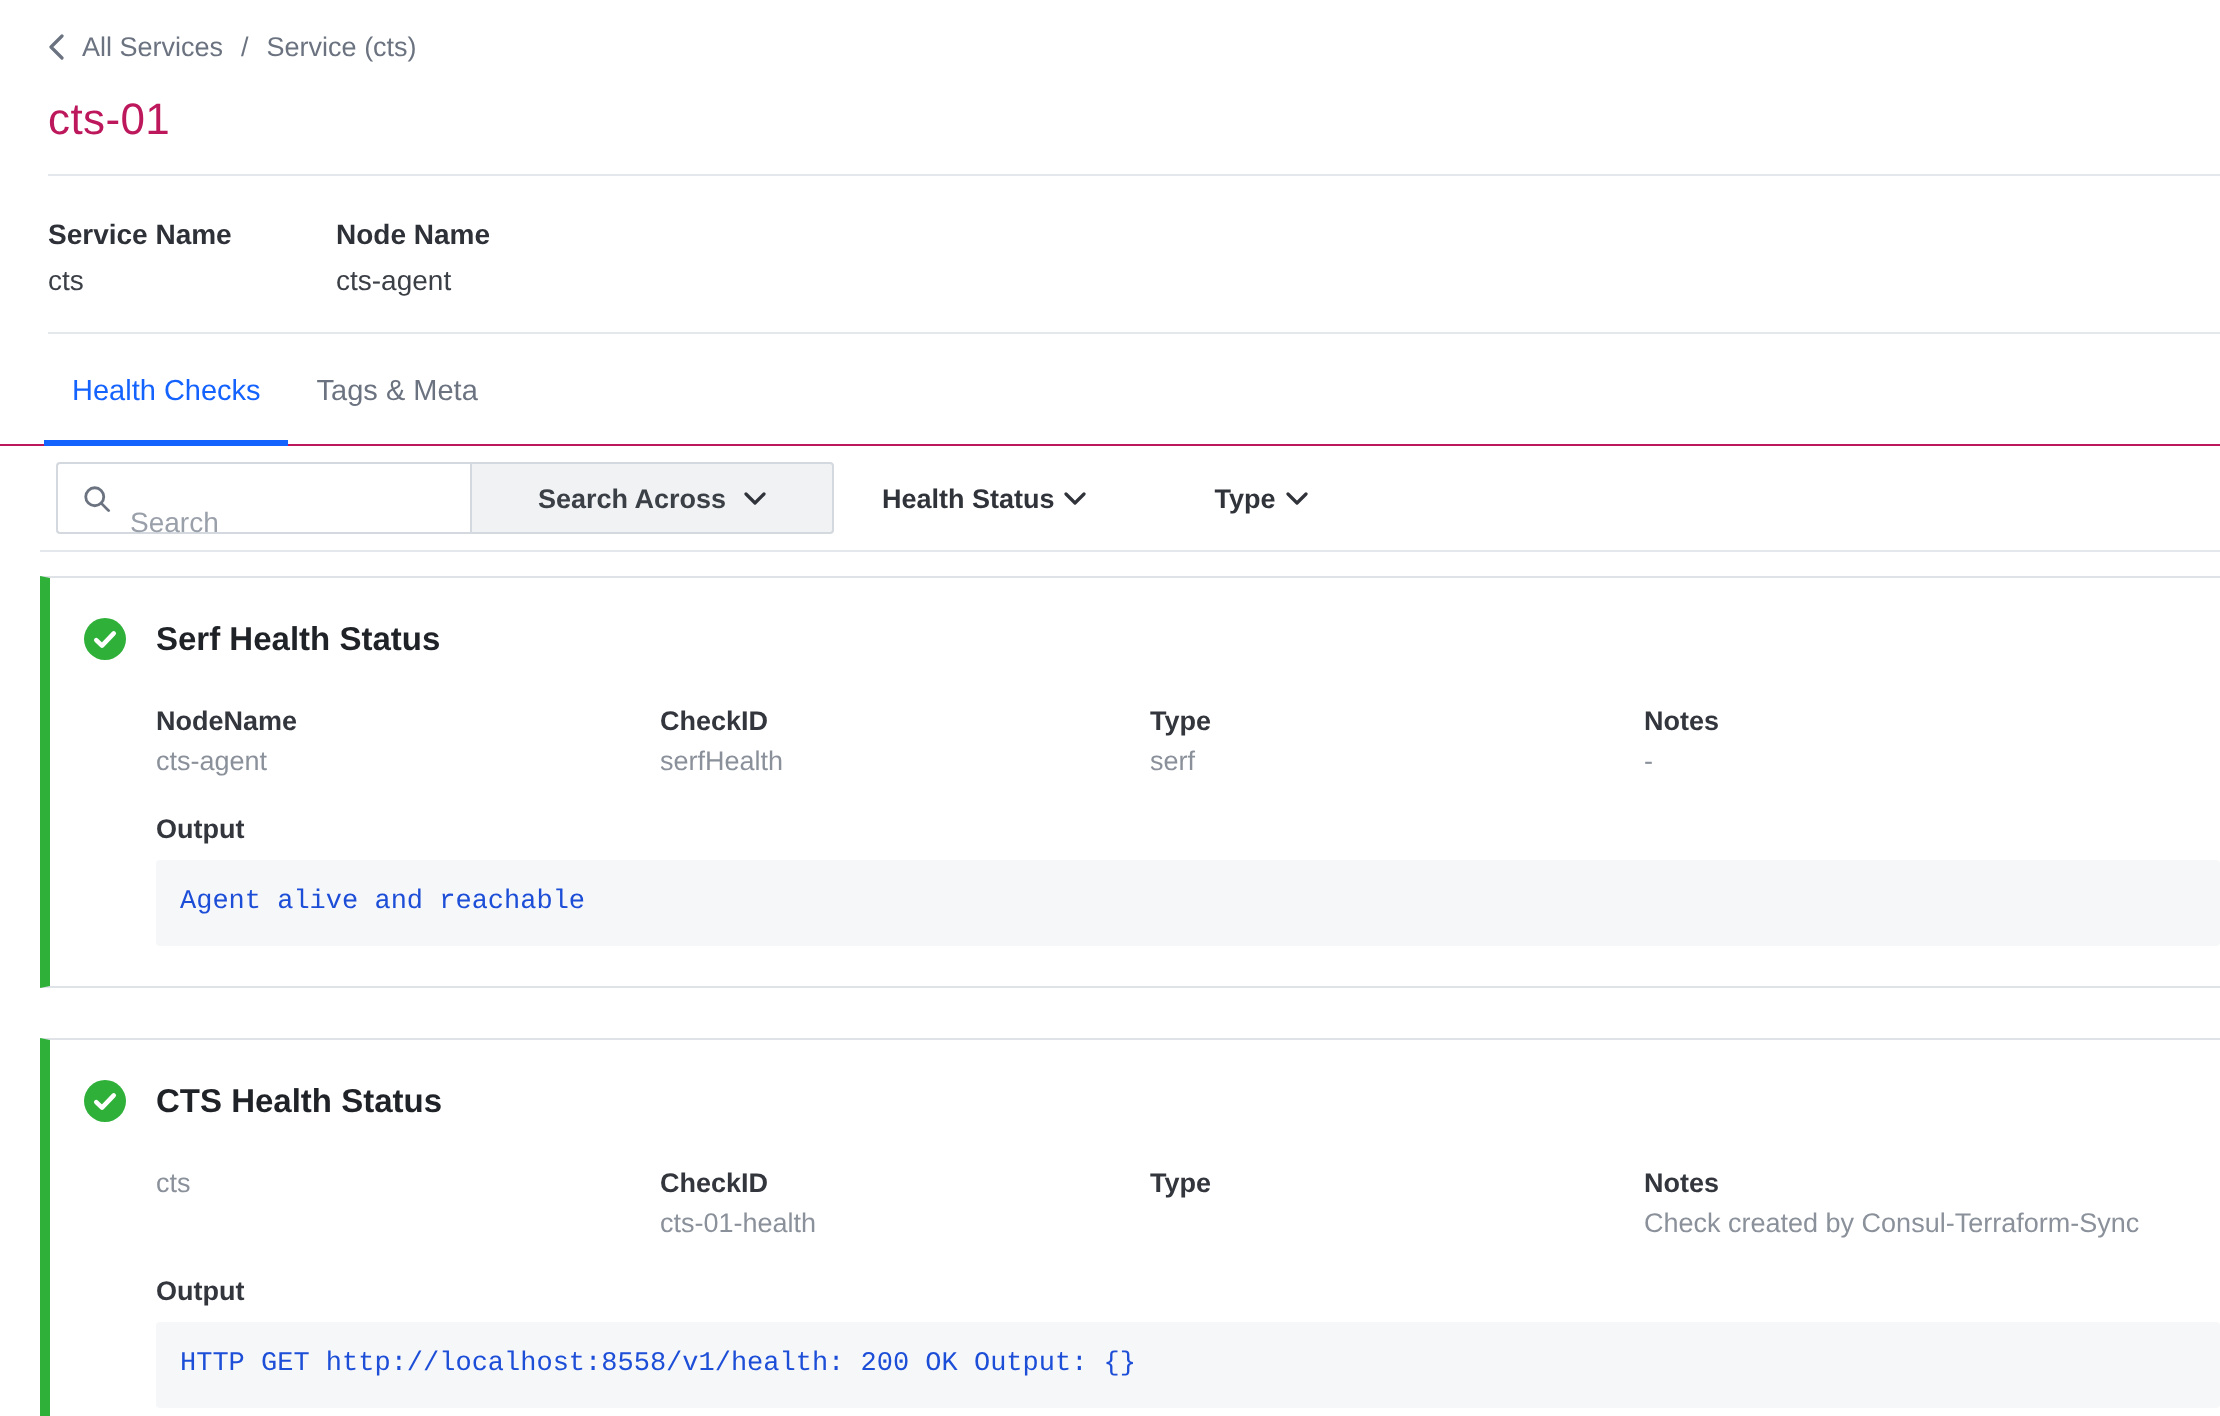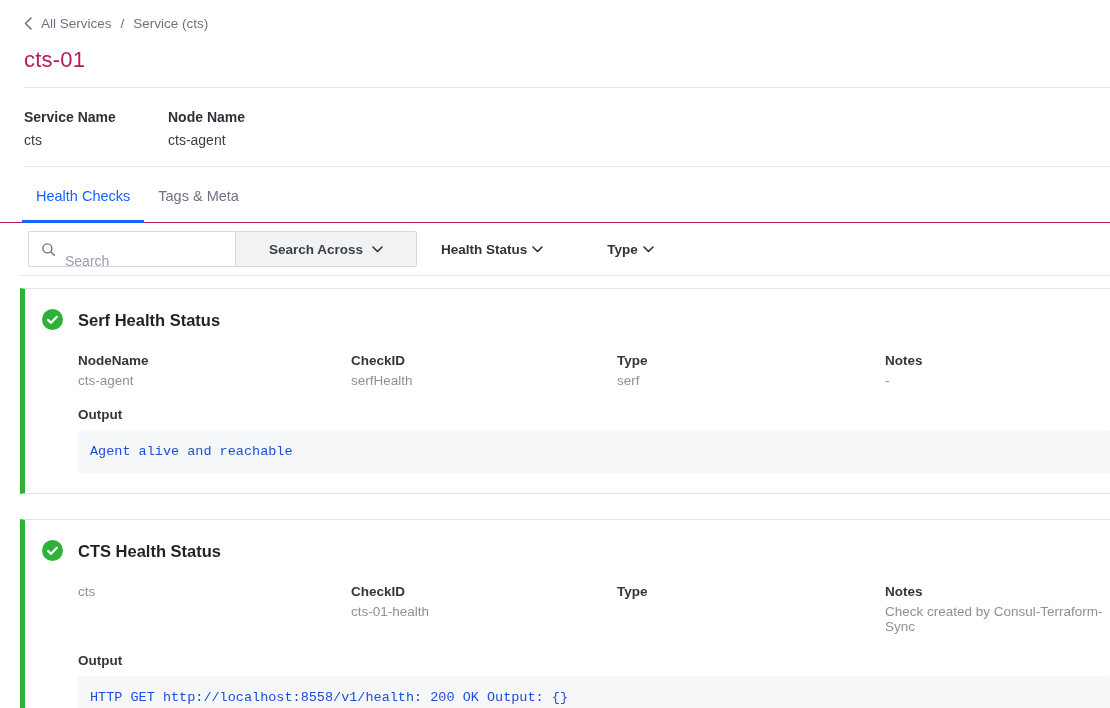--- a/index.html
+++ b/index.html
@@ -77,21 +77,20 @@
     border-left: 5px solid #2eb039;
     padding: 20px 0 20px 0; background: #fff;
   }
   .check-card + .check-card { margin-top: 25px; }
   .check-head { display: flex; align-items: flex-end; padding-left: 17px; }
   .check-icon { width: 21px; height: 21px; display: inline-flex; flex: none; }
   .check-title { font-size: 16.5px; font-weight: 700; color: #1f2227; margin-left: 15px; }
   .check-fields {
     display: grid; grid-template-columns: 252px 245px 247px 1fr;
     margin: 23px 0 0 53px;
-    gap: 21px;
   }
   .field-label { font-size: 13.5px; font-weight: 700; color: #33363d; margin-bottom: 5px; }
   .field-value { font-size: 13.5px; color: #8b919b; }
   .output-label { font-size: 13.5px; font-weight: 700; color: #33363d; margin: 19px 0 8px 53px; }
   .output-box {
     margin-left: 53px; background: #f6f7f9; border-radius: 2px;
     padding: 14px 12px; font-family: "Liberation Mono", "DejaVu Sans Mono", monospace;
     font-size: 13.5px; color: #1d4ed8; white-space: pre;
   }
 </style>

